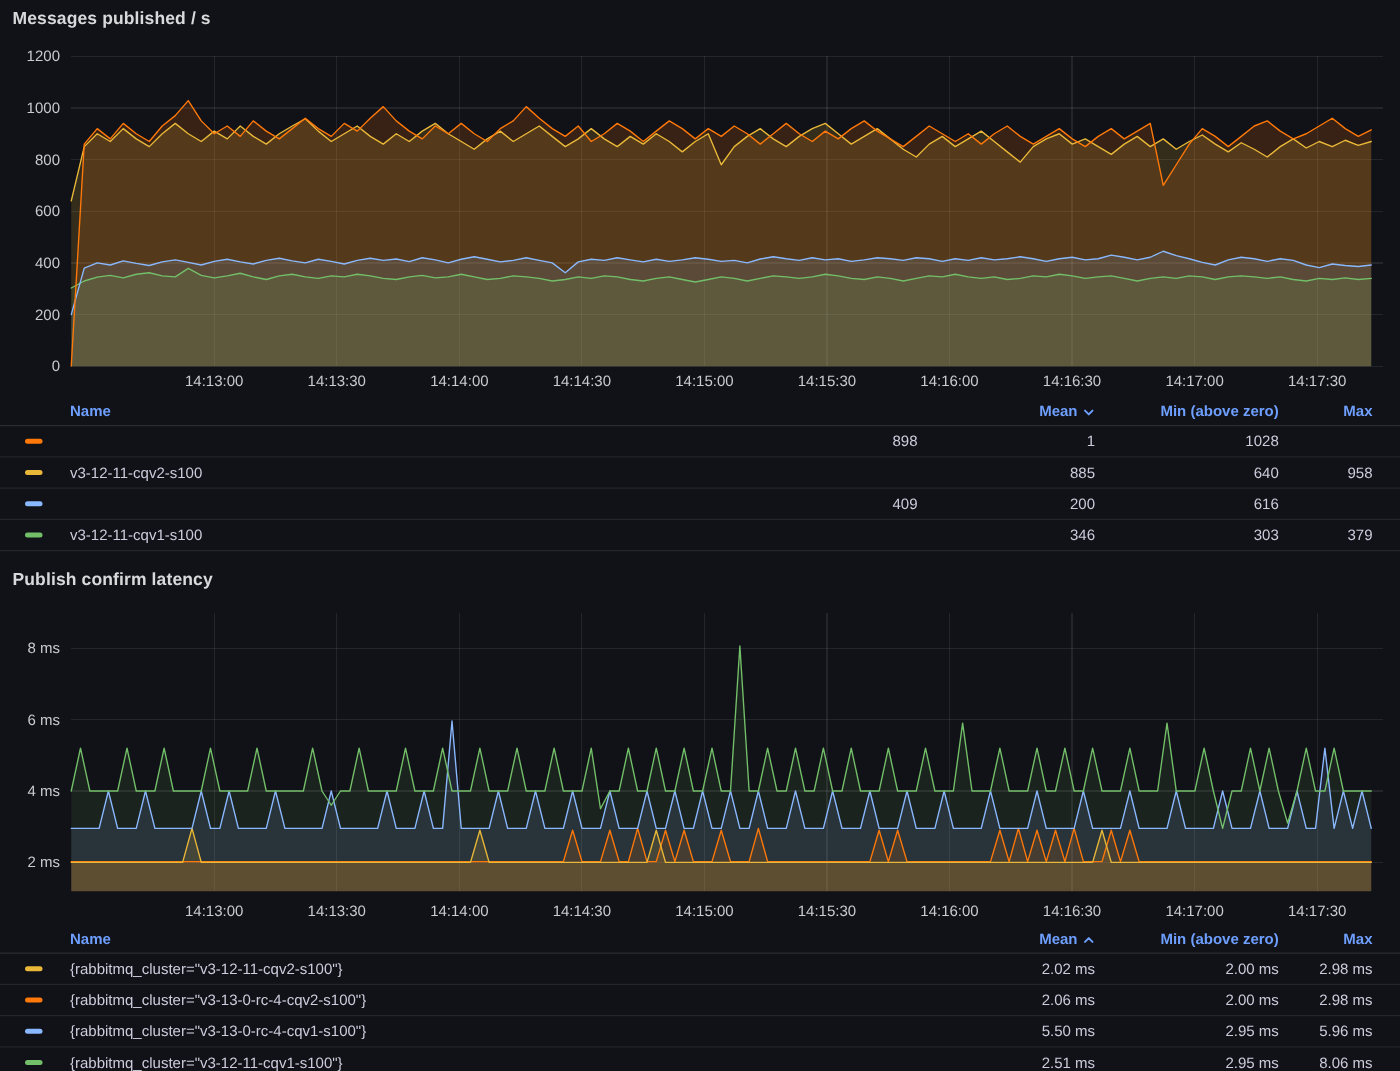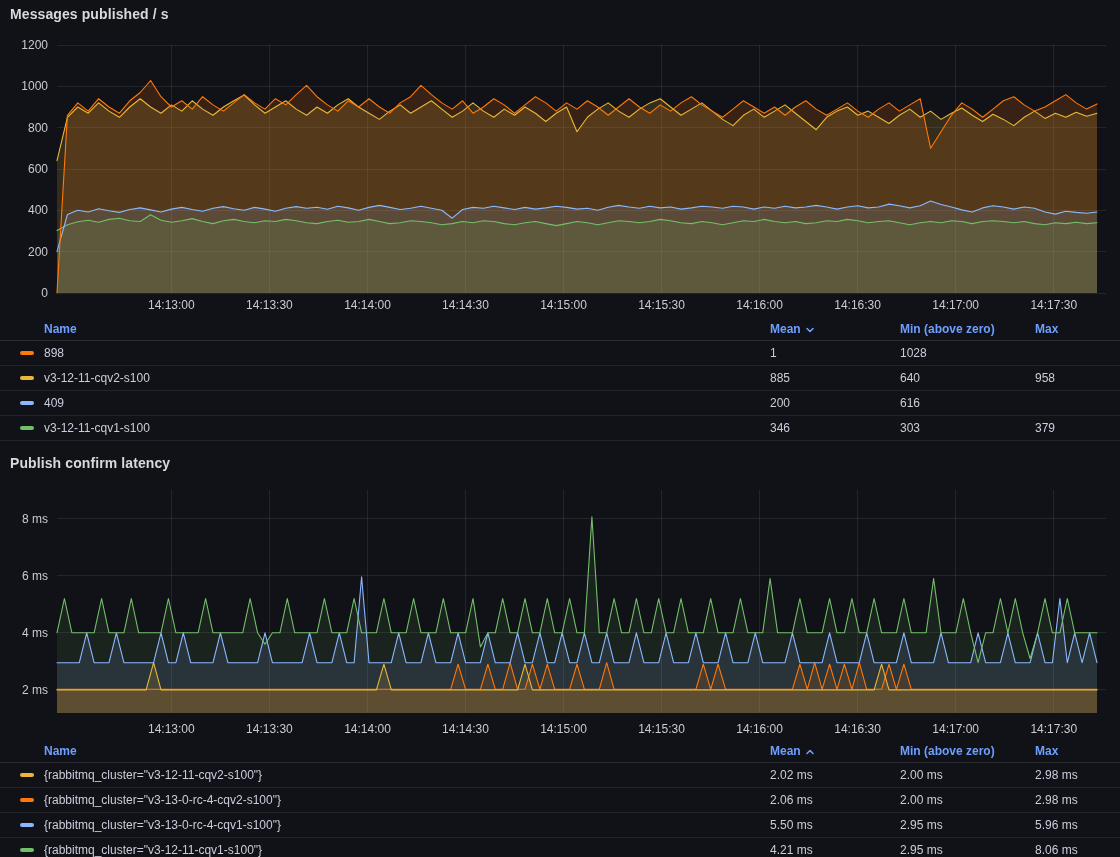--- a/index.html
+++ b/index.html
@@ -7,25 +7,25 @@
        font-family:"Liberation Sans",sans-serif;-webkit-font-smoothing:antialiased;}
   .stage{position:absolute;inset:0;}
   .panel{position:absolute;left:0;width:892px;}
   .panel-title{position:absolute;left:10px;margin:0;font-size:14px;font-weight:600;
                color:#D8D9DA;letter-spacing:.1px;cursor:pointer;}
   .chart{position:absolute;left:0;display:block;}
   
   .legend{position:absolute;left:0;width:1120px;font-size:12px;color:#CCCCDC;}
   .lrow{display:grid;grid-template-columns:24px 1fr 130px 135px 63px;
         align-items:center;height:24px;padding:0 22px 0 20px;
-        border-bottom:1px solid rgba(204,204,220,.10);}
+        border-bottom:1px solid rgba(204,204,220,.10);gap:12px;}
   .lhead{height:22px;border-bottom:1px solid rgba(204,204,220,.14);font-weight:600;color:#6E9FFF;}
   .lh{cursor:pointer;}
   .lname{text-align:left;white-space:nowrap;overflow:hidden;}
-  .lnum{white-space:nowrap;}
+  .lnum{text-align:right;white-space:nowrap;}
   .sw-col{display:flex;align-items:center;}
   .sw{display:inline-block;width:14px;height:4px;border-radius:2px;cursor:pointer;}
   .caret{display:inline-block;margin-left:4px;vertical-align:middle;line-height:0;}
   .caret svg{display:inline-block;}
   .caret.up svg{transform:rotate(180deg);}
 </style>
 </head>
 <body>
 
 <div class="stage">
@@ -207,21 +207,21 @@
     <span class="lnum">5.50 ms</span>
     <span class="lnum">2.95 ms</span>
     <span class="lnum">5.96 ms</span>
   </div>
 
   <div class="lrow">
     <span class="sw-col">
               <i class="sw" style="background: rgb(115, 191, 105);"></i>
             </span>
     <span class="lname">{rabbitmq_cluster="v3-12-11-cqv1-s100"}</span>
-    <span class="lnum">4.21 ms</span>
+    <span class="lnum">2.51 ms</span>
     <span class="lnum">2.95 ms</span>
     <span class="lnum">8.06 ms</span>
   </div>
 </div>
     </div>
   </section>
 
 </div>
 
 </body></html>

